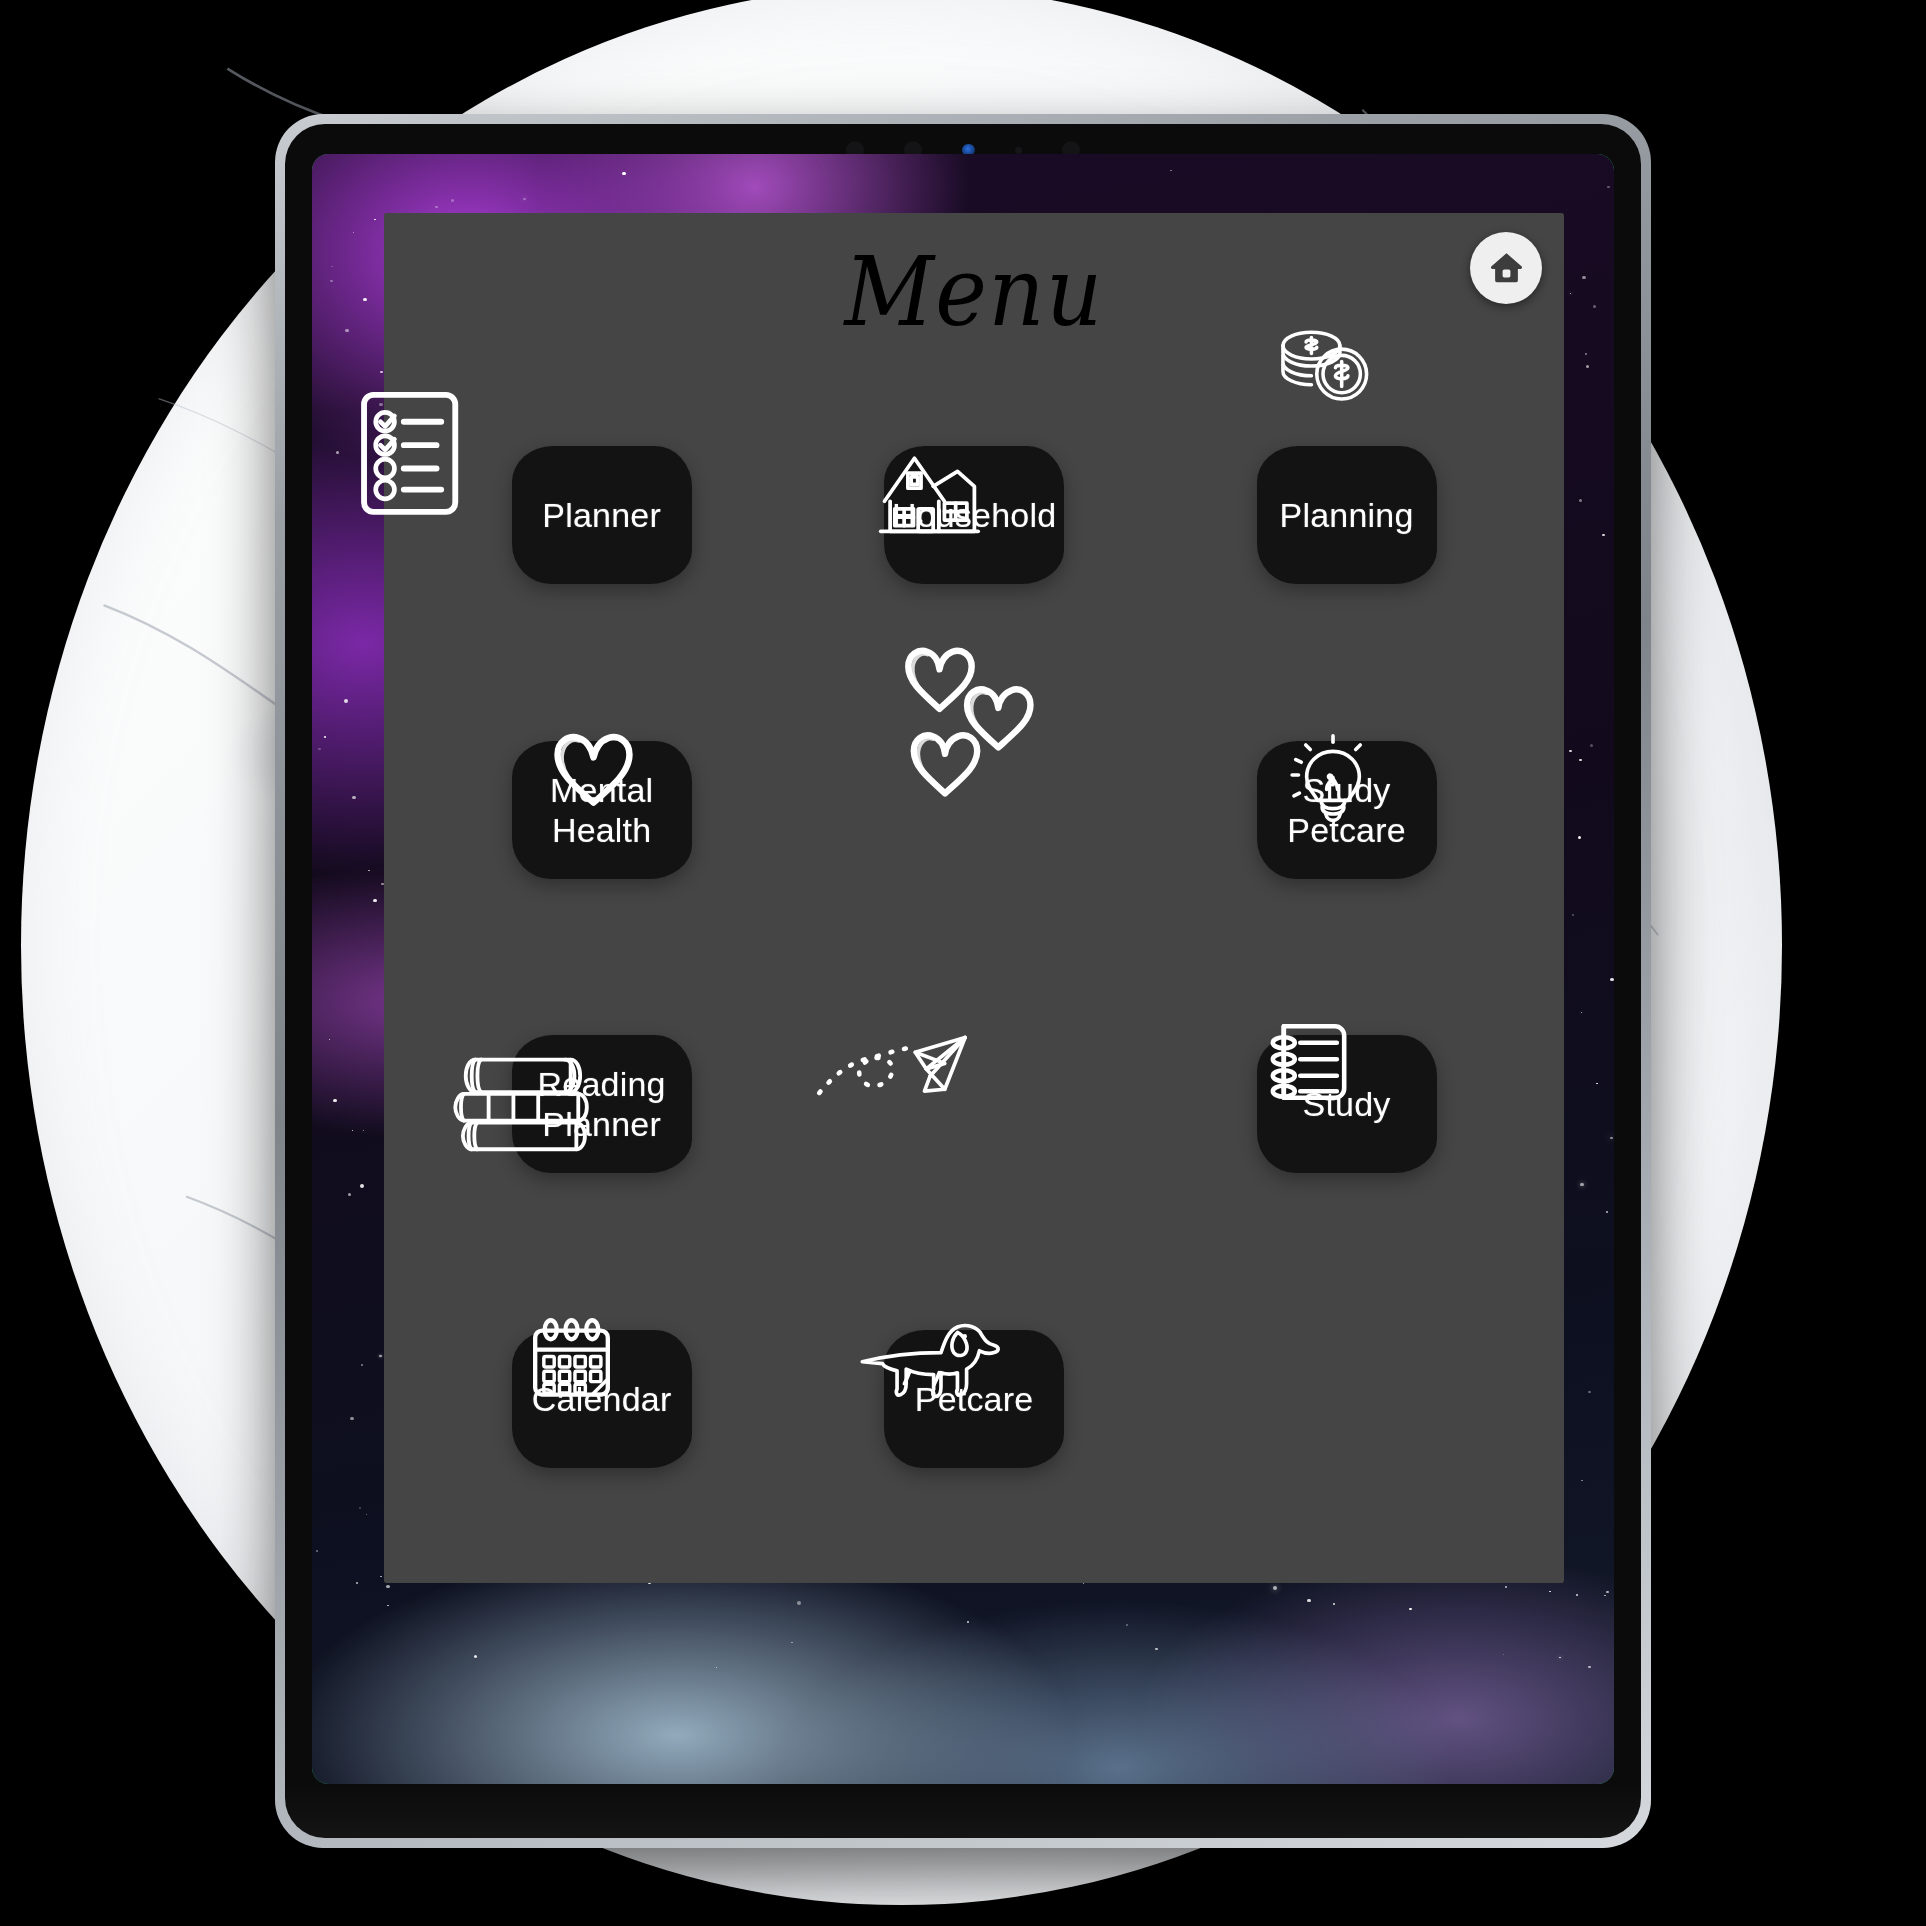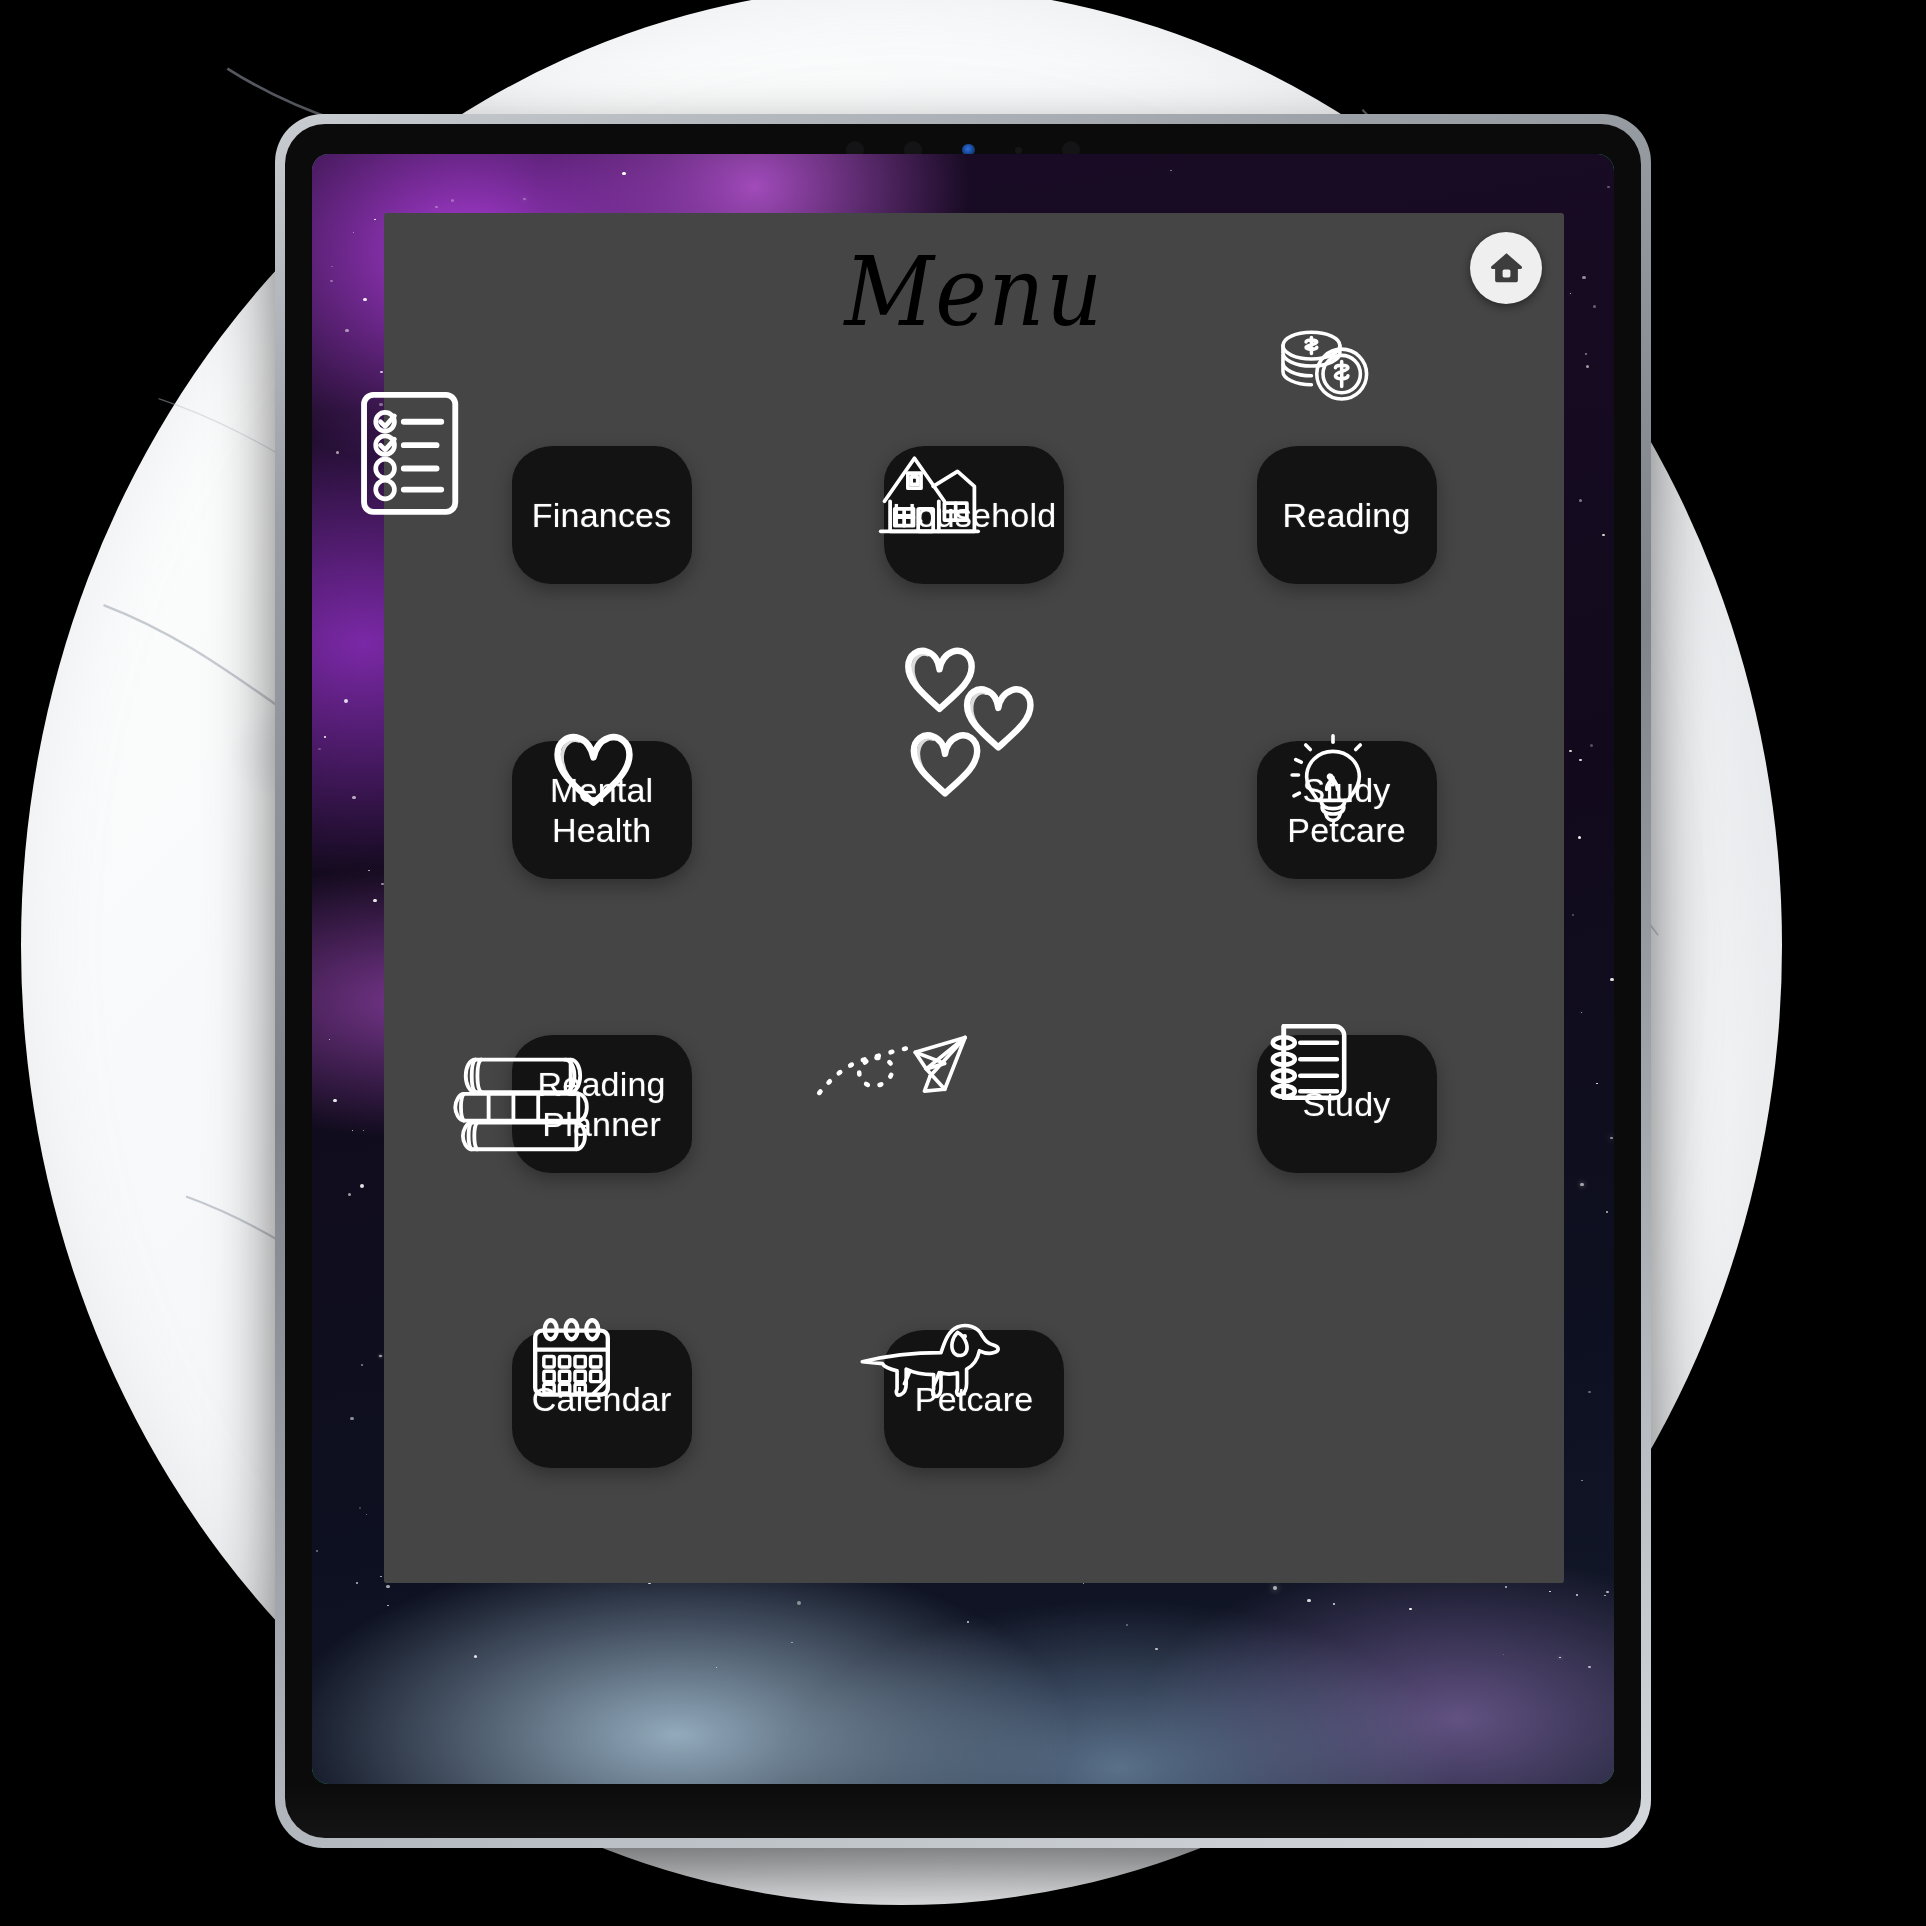--- a/index.html
+++ b/index.html
@@ -467,21 +467,21 @@
             <svg viewBox="0 0 24 24" aria-hidden="true">
               <path d="M12 3.2 2.8 11.2a1 1 0 0 0 .66 1.75H5v7.1a1 1 0 0 0 1 1h12a1 1 0 0 0 1-1v-7.1h1.54a1 1 0 0 0 .66-1.75L12 3.2Z" fill="#3d3d3d"></path>
               <rect x="9.6" y="13.3" width="4.8" height="4.8" rx="1" fill="#efefef"></rect>
             </svg>
           </div>
 
           <div id="grid">
 
             <div class="cell">
               <div class="tile">
-                <span class="label">Finances</span>
+                <span class="label">Planner</span>
               </div>
               <div class="deco d-planning">
                 <svg width="117" height="131" viewBox="0 0 100 112">
                   <rect class="s" x="6" y="5" width="78" height="100" rx="8"></rect>
                   <circle class="s2" cx="24" cy="28" r="8"></circle>
                     <path class="s2" d="M20 28l4 4 8-9"></path>
                   <circle class="s2" cx="24" cy="48" r="8"></circle>
                     <path class="s2" d="M20 48l4 4 8-9"></path>
                   <circle class="s2" cx="24" cy="68" r="8"></circle>
                   <circle class="s2" cx="24" cy="86" r="8"></circle>
@@ -507,21 +507,21 @@
                   <circle class="fw" cx="47" cy="83" r="1.6"></circle>
                   <rect class="s2" x="72" y="64" width="24" height="18"></rect>
                   <path class="s2" d="M84 64v18M72 73h24"></path>
                   <path class="s2" d="M4 94h104"></path>
                 </svg>
               </div>
             </div>
 
             <div class="cell">
               <div class="tile">
-                <span class="label">Reading</span>
+                <span class="label">Planning</span>
               </div>
               <div class="deco d-finances">
                 <svg width="96" height="89" viewBox="0 0 106 100">
                   <ellipse class="s2" cx="40" cy="22" rx="32" ry="15"></ellipse>
                   <path class="s2" d="M8 22v8c0 8 14 15 32 15s32-7 32-15v-8"></path>
                   <path class="s2" d="M8 33v8c0 8 14 15 32 15"></path>
                   <path class="s2" d="M8 43v8c0 8 14 15 32 15"></path>
                   <path class="s2" d="M40 13v18M34 18c0-3 12-3 12 0s-12 3-12 6 12 3 12 0"></path>
                   <circle class="s2" cx="74" cy="54" r="28"></circle>
                   <circle class="s2" cx="74" cy="54" r="21"></circle>

